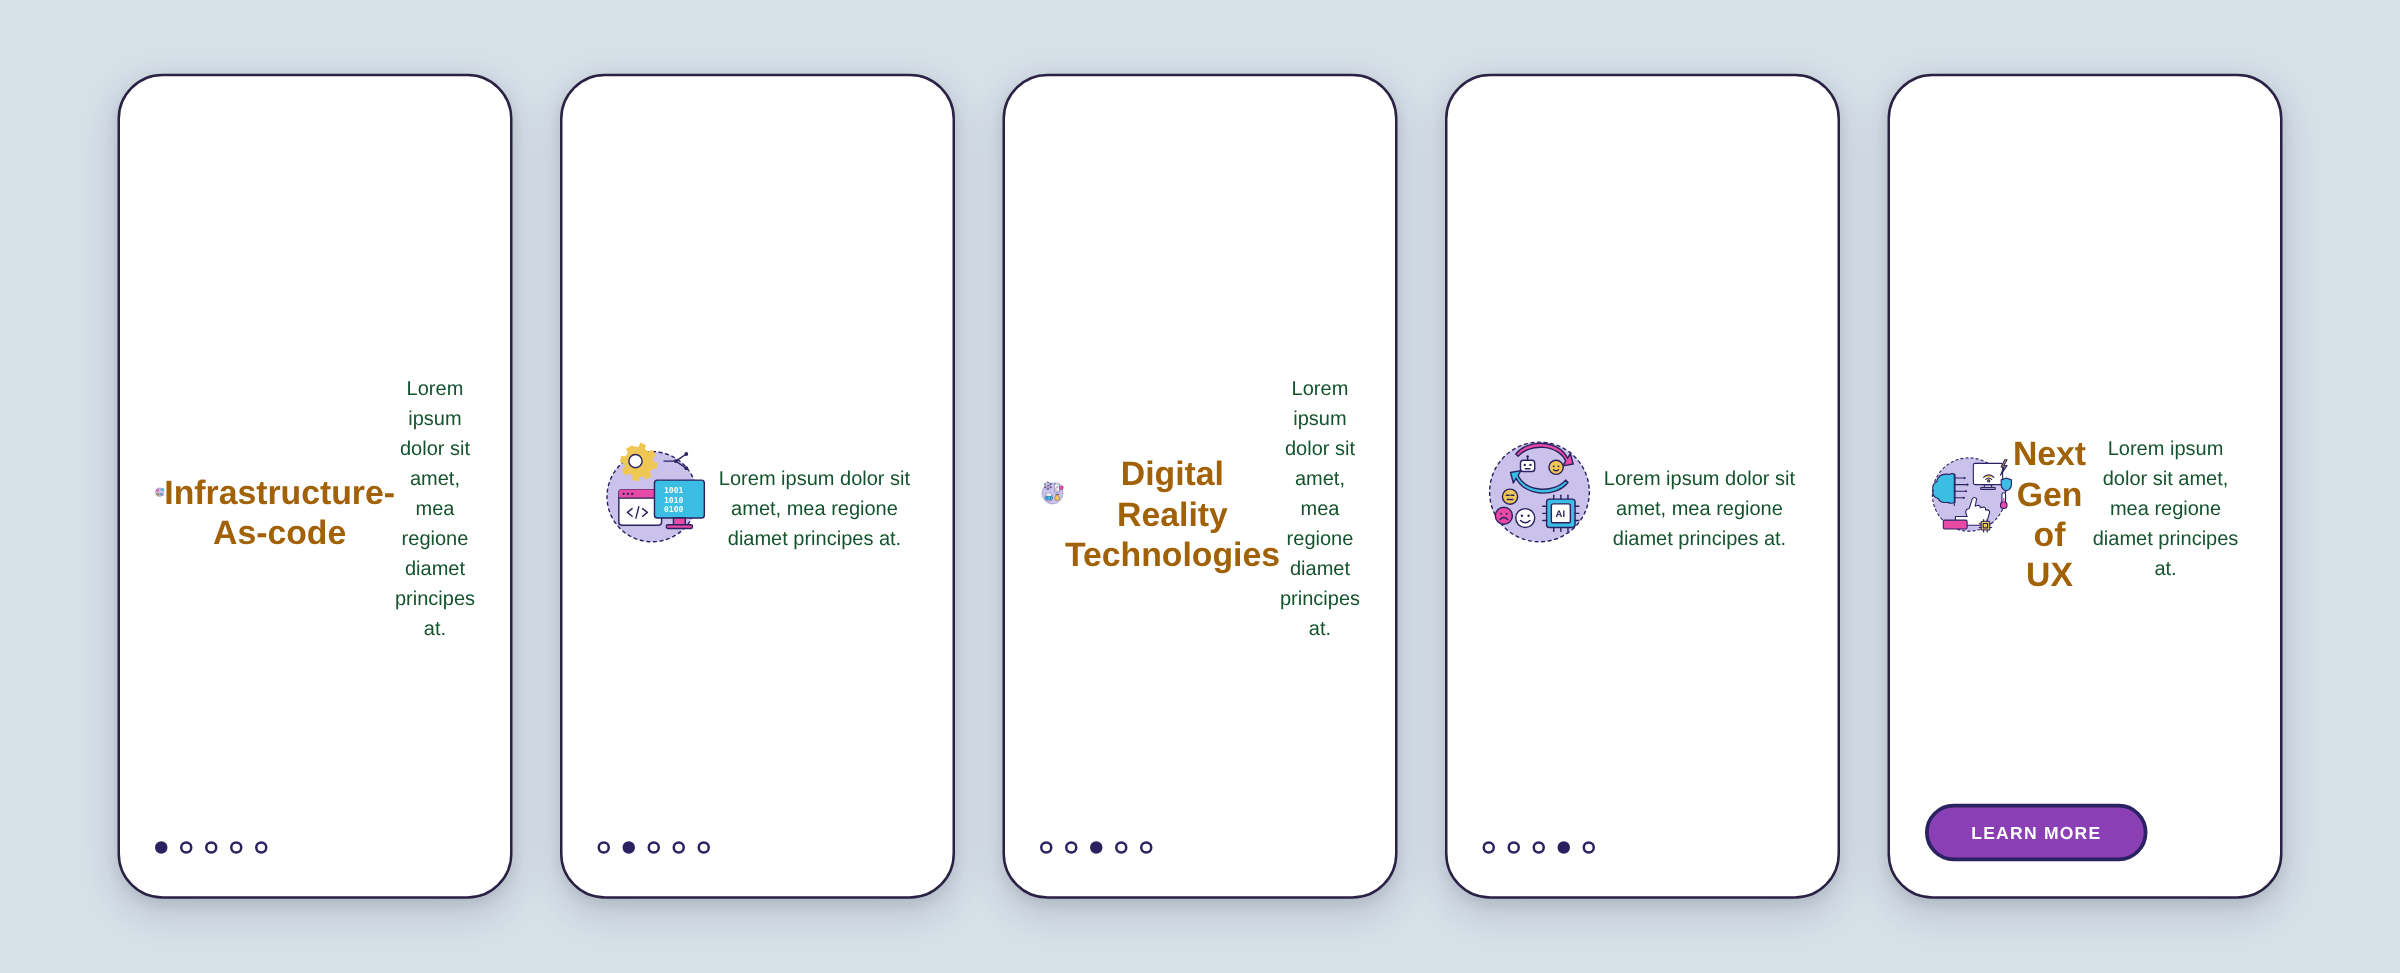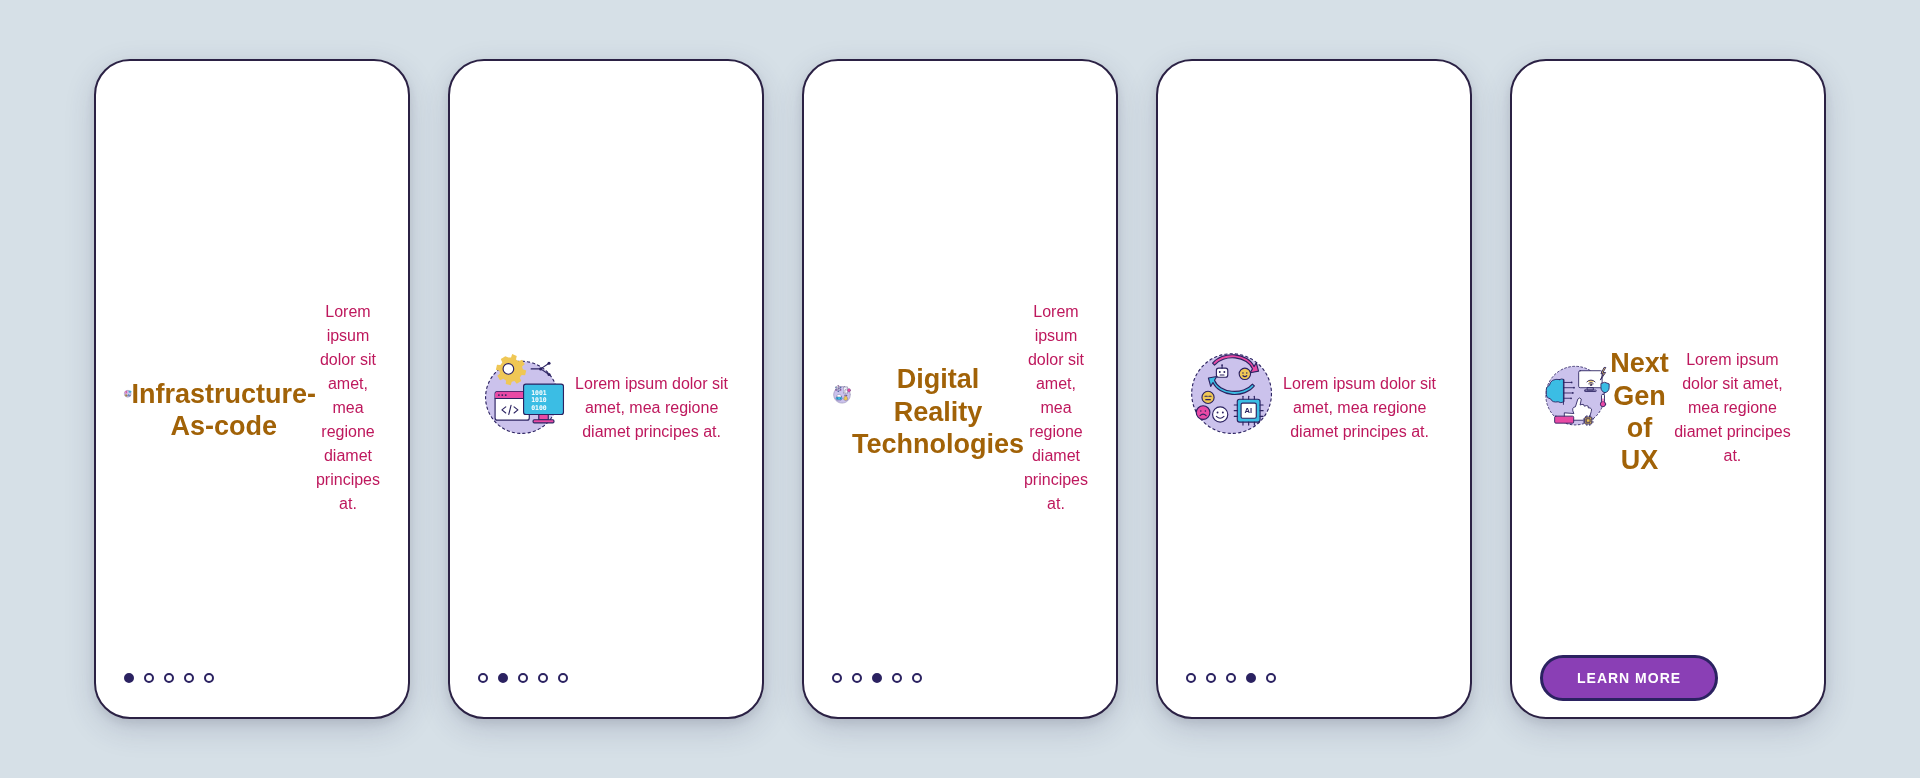--- a/index.html
+++ b/index.html
@@ -35,21 +35,21 @@
   .title {
     color: #a16207;
     font-size: 27px;
     font-weight: 700;
     text-align: center;
     line-height: 1.2;
     margin-top: 36px;
     min-height: 68px;
   }
   .desc {
-    color: #be185d;
+    color: #14532d;
     font-size: 16px;
     text-align: center;
     line-height: 1.5;
     margin-top: 28px;
     max-width: 240px;
   }
   .dots {
     position: absolute;
     bottom: 34px;
     display: flex;
@@ -58,21 +58,21 @@
   .dot {
     width: 10px;
     height: 10px;
     border-radius: 50%;
     border: 2px solid #2b2261;
     background: transparent;
   }
   .dot.active { background: #2b2261; }
   .cta {
     position: absolute;
-    bottom: 16px;
+    bottom: 28px;
     background: #8a3fb5;
     border: 3px solid #2b2261;
     color: #fff;
     font-weight: 700;
     letter-spacing: 1px;
     font-size: 14px;
     padding: 12px 34px;
     border-radius: 40px;
     cursor: pointer;
   }

